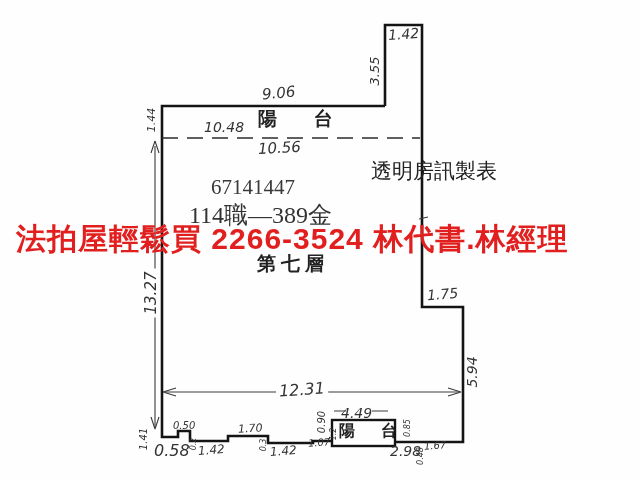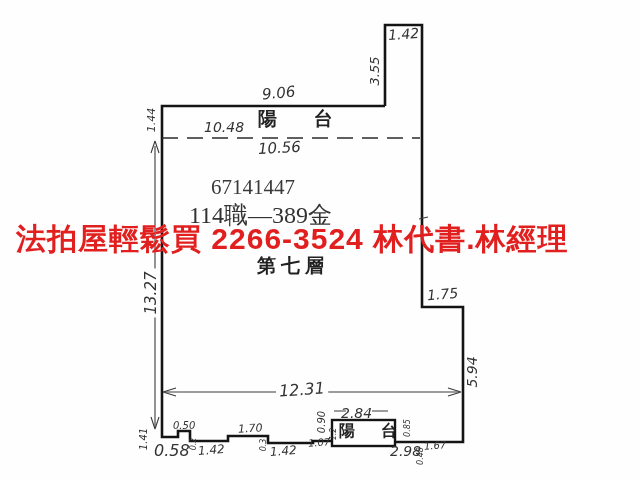--- a/index.html
+++ b/index.html
@@ -4,21 +4,21 @@
 <style>
   html,body{margin:0;padding:0;background:#fff;}
   .stage{
     position:relative;width:640px;height:480px;background:#fefefe;overflow:hidden;
     font-family:"DejaVu Sans",sans-serif;
   }
   .stage svg{position:absolute;left:0;top:0;}
   .lbl{position:absolute;color:#2a2a2a;white-space:nowrap;line-height:1;}
   .hw{font-style:italic;font-family:"DejaVu Sans",sans-serif;color:#333;}
   .print{font-family:Liberation Serif, serif;color:#222;}
-  .serif{font-family:Liberation Sans, sans-serif;}
+  .serif{font-family:Liberation Mono, monospace;}
   .v{transform:translate(-50%,-50%) rotate(-90deg);transform-origin:center center;}
   .maskbg{background:#fefefe;padding:0 3px;}
   .watermark{
     position:absolute;left:6px;top:222px;width:634px;
     font-family:"Liberation Sans","DejaVu Sans",sans-serif;
     font-weight:bold;font-size:30px;letter-spacing:1px;line-height:34px;
     z-index:30;
     margin-left:10px;
   }
 </style>
@@ -54,40 +54,41 @@
   <div class="lbl hw v" style="left:374px;top:71px;font-size:13px;">3.55</div>
 
   <div class="lbl hw" style="left:262px;top:86px;font-size:15px;transform:rotate(-5deg);">9.06</div>
   <div class="lbl print" style="left:258px;top:109px;font-size:19px;letter-spacing:16px;font-weight:bold;">陽 台</div>
   <div class="lbl hw" style="left:204px;top:120px;font-size:14px;text-align:center;">10.48</div>
   <div class="lbl hw" style="left:258px;top:141px;font-size:15px;transform:rotate(-3deg);">10.56</div>
   <div class="lbl hw v" style="left:151px;top:120px;font-size:11px;">1.44</div>
 
   <div class="lbl print" style="left:211px;top:177px;font-size:21px;color:#3a3a3a;">67141447</div>
   <div class="lbl print" style="left:189px;top:203px;font-size:24px;color:#333;">114職—389金</div>
+  <div class="lbl print" style="left:371px;top:161px;font-size:21px;">透明房訊製表</div>
   <div class="lbl print serif" style="left:257px;top:256px;font-size:19px;font-weight:bold;letter-spacing:5px;">第七層</div>
 
   <div class="lbl hw v maskbg" style="left:151px;top:293px;font-size:15px;">13.27</div>
   <div class="lbl hw" style="left:427px;top:287px;font-size:14px;transform:rotate(-5deg);">1.75</div>
   <div class="lbl hw v" style="left:472px;top:372px;font-size:14px;">5.94</div>
   <div class="lbl hw maskbg" style="left:276px;top:382px;font-size:16px;transform:rotate(-4deg);z-index:5;">12.31</div>
 
   <div class="lbl hw v" style="left:144px;top:439px;font-size:10px;">1.41</div>
   <div class="lbl hw" style="left:154px;top:443px;font-size:16px;">0.58</div>
   <div class="lbl hw" style="left:173px;top:421px;font-size:10px;">0.50</div>
   <div class="lbl hw v" style="left:194px;top:444px;font-size:8px;">0.2</div>
   <div class="lbl hw" style="left:198px;top:444px;font-size:12px;transform:rotate(-4deg);">1.42</div>
   <div class="lbl hw" style="left:238px;top:423px;font-size:11px;transform:rotate(-3deg);">1.70</div>
   <div class="lbl hw v" style="left:264px;top:445px;font-size:8px;">0.3</div>
   <div class="lbl hw" style="left:270px;top:445px;font-size:12px;transform:rotate(-4deg);">1.42</div>
   <div class="lbl hw" style="left:308px;top:438px;font-size:10px;transform:rotate(-4deg);">1.07</div>
 
   <div class="lbl hw v" style="left:322px;top:422px;font-size:10px;">0.90</div>
   <div class="lbl hw v" style="left:334px;top:434px;font-size:8px;">1.2</div>
-  <div class="lbl hw" style="left:341px;top:406px;font-size:14px;z-index:6;">2.84</div>
+  <div class="lbl hw" style="left:341px;top:406px;font-size:14px;z-index:6;">4.49</div>
   <div class="lbl print" style="left:339px;top:423px;font-size:16px;letter-spacing:11px;font-weight:bold;z-index:6;">陽 台</div>
   <div class="lbl hw v" style="left:408px;top:428px;font-size:8px;">0.85</div>
   <div class="lbl hw" style="left:390px;top:444px;font-size:14px;">2.98</div>
   <div class="lbl hw v" style="left:421px;top:456px;font-size:8px;">0.48</div>
   <div class="lbl hw" style="left:424px;top:441px;font-size:10px;transform:rotate(-4deg);">1.67</div>
 
   <div class="watermark" style="color: rgb(225, 31, 31);">法拍屋輕鬆買  2266-3524  林代書.林經理</div>
 
 </div>
 

